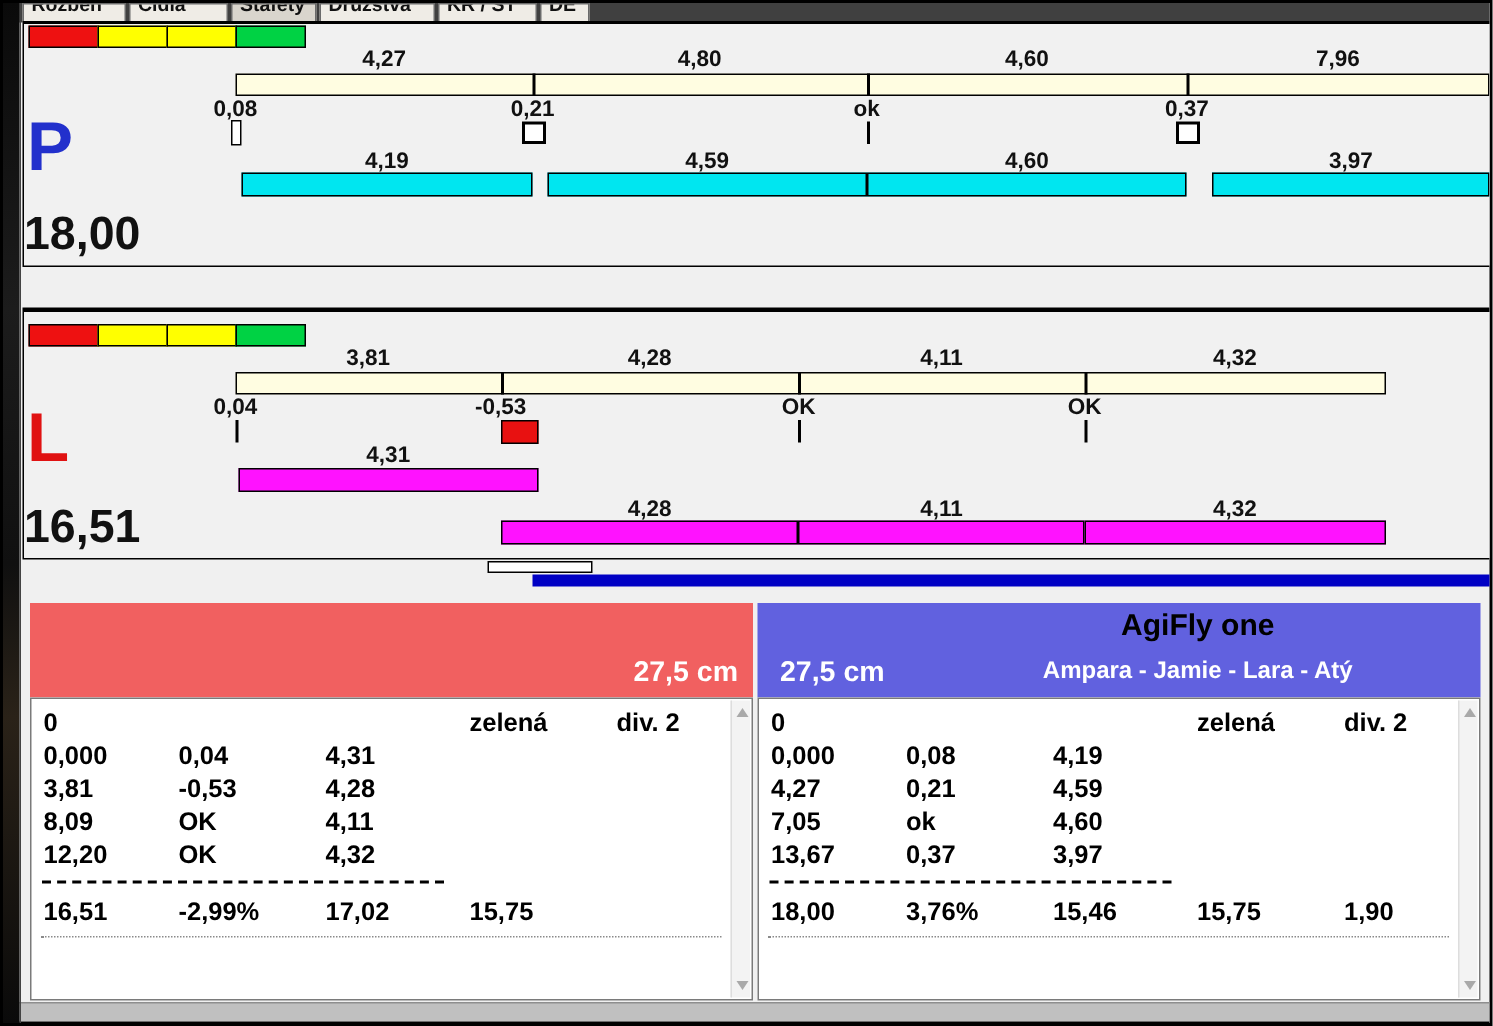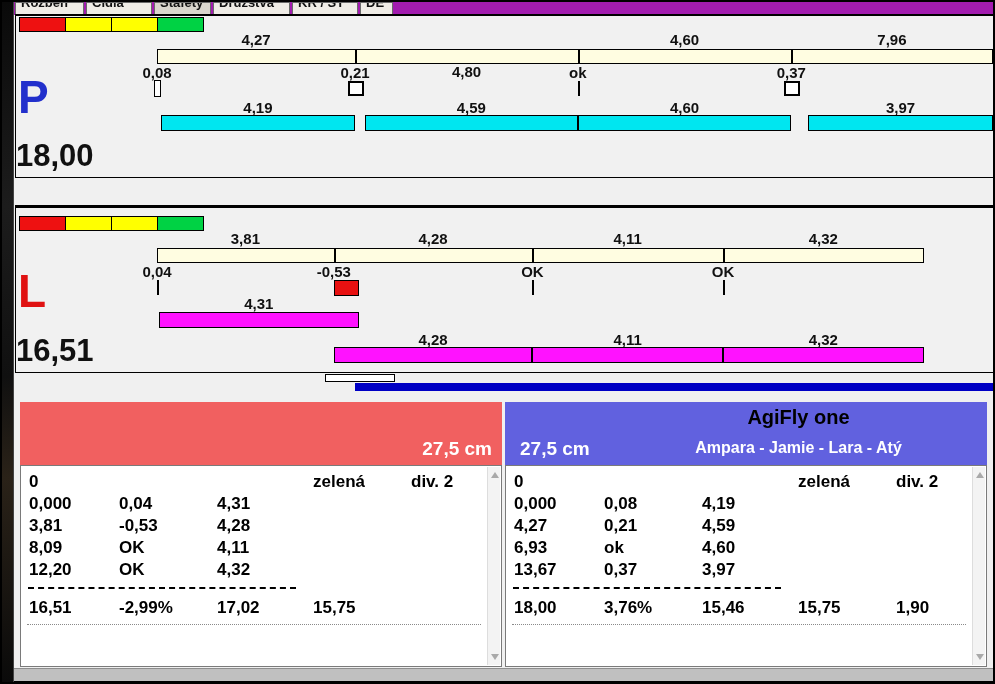--- a/index.html
+++ b/index.html
@@ -1,21 +1,21 @@
 <!DOCTYPE html>
 <html><head>
 <meta charset="utf-8">
 <style>
   *{box-sizing:border-box;margin:0;padding:0}
   body{background:#fff;font-family:"Liberation Sans",sans-serif}
   .screen{position:relative;width:995px;height:684px;background:#f0f0f0;border:2px solid #000;overflow:hidden}
   #layer{position:absolute;inset:0}
   .edge-strip{position:absolute;left:0;top:0;width:12px;height:100%;background:linear-gradient(#0a0a0a,#1c1c1c 30%,#101010 55%,#2a2218 70%,#0a0a0a);border-right:1px solid #444}
   
-  .tabbar{position:absolute;left:0;top:0;width:100%;height:13px;background:#a21caf}
+  .tabbar{position:absolute;left:0;top:0;width:100%;height:13px;background:#404040}
   .tab{position:absolute;top:0;height:12px;background:#efece6;border:1px solid #6a6a6a;border-bottom:none;overflow:hidden}
   .tab.sel{background:#d9d5cd}
   .tab span{position:absolute;top:-8px;left:5px;font:bold 13px "Liberation Sans",sans-serif;color:#111;white-space:nowrap}
   
   .lane-box{position:absolute;left:13px;width:980px;background:#f1f1f1;border:1px solid #000}
   .lane-p{top:12px;height:164px;border-top:2px solid #000}
   .lane-l{top:203px;height:168px;border-top:3px solid #000}
   .lbl{position:absolute;font:bold 15px "Liberation Sans",sans-serif;color:#111;text-align:center;white-space:nowrap}
   
   .under-white{position:absolute;left:323px;top:372px;width:70px;height:8px;background:#fff;border:1px solid #000}
@@ -119,21 +119,21 @@
     </div>
   <div class="tcell" style="position: absolute; left: 8px; top: 6px;">0</div>
       <div class="tcell" style="position: absolute; left: 292px; top: 6px;">zelená</div>
       <div class="tcell" style="position: absolute; left: 390px; top: 6px;">div. 2</div>
       <div class="tcell" style="position: absolute; left: 8px; top: 28px;">0,000</div>
       <div class="tcell" style="position: absolute; left: 98px; top: 28px;">0,08</div>
       <div class="tcell" style="position: absolute; left: 196px; top: 28px;">4,19</div>
       <div class="tcell" style="position: absolute; left: 8px; top: 50px;">4,27</div>
       <div class="tcell" style="position: absolute; left: 98px; top: 50px;">0,21</div>
       <div class="tcell" style="position: absolute; left: 196px; top: 50px;">4,59</div>
-      <div class="tcell" style="position: absolute; left: 8px; top: 72px;">6,93</div>
+      <div class="tcell" style="position: absolute; left: 8px; top: 72px;">7,05</div>
       <div class="tcell" style="position: absolute; left: 98px; top: 72px;">ok</div>
       <div class="tcell" style="position: absolute; left: 196px; top: 72px;">4,60</div>
       <div class="tcell" style="position: absolute; left: 8px; top: 94px;">13,67</div>
       <div class="tcell" style="position: absolute; left: 98px; top: 94px;">0,37</div>
       <div class="tcell" style="position: absolute; left: 196px; top: 94px;">3,97</div>
       <div style="position: absolute; left: 7px; top: 121px; width: 268px; border-top: 2px dashed rgb(0, 0, 0);"></div>
       <div class="tcell" style="position: absolute; left: 8px; top: 132px;">18,00</div>
       <div class="tcell" style="position: absolute; left: 98px; top: 132px;">3,76%</div>
       <div class="tcell" style="position: absolute; left: 196px; top: 132px;">15,46</div>
       <div class="tcell" style="position: absolute; left: 292px; top: 132px;">15,75</div>
@@ -144,21 +144,21 @@
   <div class="bottom-black"></div>
 
   <div id="layer">
       <div style="position: absolute; left: 17px; top: 15px; width: 47px; height: 15px; background: rgb(238, 17, 17); border: 1px solid rgb(0, 0, 0);"></div>
       <div style="position: absolute; left: 63px; top: 15px; width: 47px; height: 15px; background: rgb(255, 255, 0); border: 1px solid rgb(0, 0, 0);"></div>
       <div style="position: absolute; left: 109px; top: 15px; width: 47px; height: 15px; background: rgb(255, 255, 0); border: 1px solid rgb(0, 0, 0);"></div>
       <div style="position: absolute; left: 155px; top: 15px; width: 47px; height: 15px; background: rgb(0, 210, 68); border: 1px solid rgb(0, 0, 0);"></div>
       <div style="position: absolute; left: 155px; top: 47px; width: 835.664px; height: 15px; background: rgb(255, 253, 225); border: 1px solid rgb(0, 0, 0);"></div>
       <div class="lbl" style="position: absolute; left: 219.064px; top: 29px; width: 70px;">4,27</div>
       <div style="position: absolute; left: 353.128px; top: 47px; width: 2px; height: 15px; background: rgb(0, 0, 0);"></div>
-      <div class="lbl" style="position: absolute; left: 429.488px; top: 29px; width: 70px; margin-top: 32px;">4,80</div>
+      <div class="lbl" style="position: absolute; left: 429.488px; top: 29px; width: 70px;">4,80</div>
       <div style="position: absolute; left: 575.848px; top: 47px; width: 2px; height: 15px; background: rgb(0, 0, 0);"></div>
       <div class="lbl" style="position: absolute; left: 647.568px; top: 29px; width: 70px;">4,60</div>
       <div style="position: absolute; left: 789.288px; top: 47px; width: 2px; height: 15px; background: rgb(0, 0, 0);"></div>
       <div class="lbl" style="position: absolute; left: 854.976px; top: 29px; width: 70px;">7,96</div>
       <div class="lbl" style="position: absolute; left: 120px; top: 62px; width: 70px;">0,08</div>
       <div style="position: absolute; left: 152px; top: 78px; width: 7px; height: 17px; background: rgb(255, 255, 255); border: 1px solid rgb(0, 0, 0);"></div>
       <div class="lbl" style="position: absolute; left: 318.128px; top: 62px; width: 70px;">0,21</div>
       <div style="position: absolute; left: 346.128px; top: 79px; width: 16px; height: 15px; background: rgb(255, 255, 255); border: 2px solid rgb(0, 0, 0);"></div>
       <div class="lbl" style="position: absolute; left: 540.848px; top: 62px; width: 70px;">ok</div>
       <div style="position: absolute; left: 575.848px; top: 79px; width: 2px; height: 15px; background: rgb(0, 0, 0);"></div>

